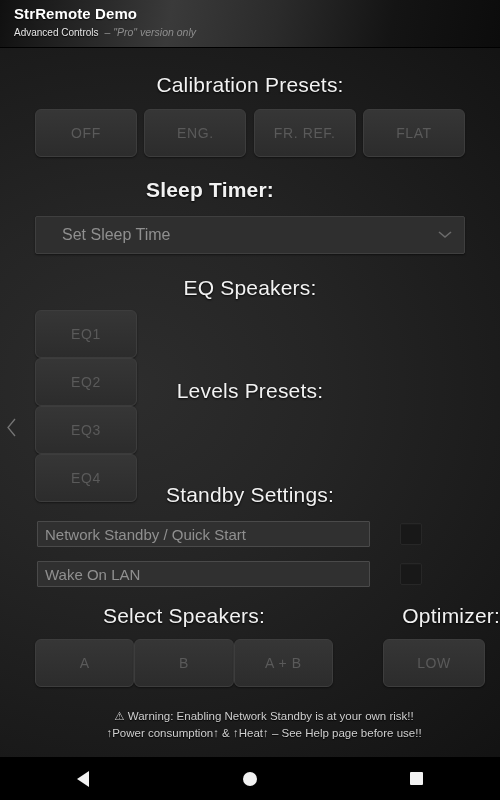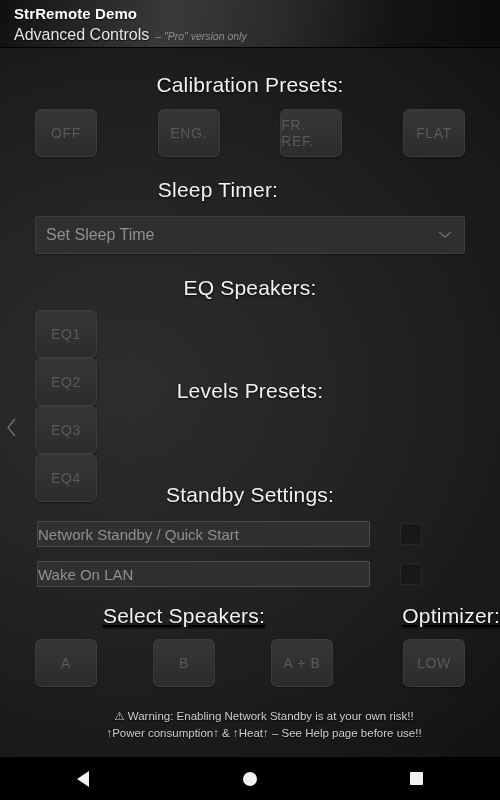--- a/index.html
+++ b/index.html
@@ -42,21 +42,21 @@
     text-shadow: 0 1px 1px rgba(0,0,0,.8);
   }
   .header-sub-wrap {
     position: absolute;
     left: 14px; top: 26px;
     display: flex;
     align-items: baseline;
     gap: 6px;
   }
   .header-sub {
-    font-size: 16px;
+    font-size: 10px;
     color: #e6e6e6;
     text-shadow: 0 1px 1px rgba(0,0,0,.8);
   }
   .header-sub-note {
     font-size: 10.5px;
     color: #8e8e8e;
     font-style: italic;
   }
   .header-divider {
     position: absolute;
@@ -85,21 +85,21 @@
   }
 
   .btn-row {
     display: flex;
     justify-content: space-between;
     padding: 0 35px;
     box-sizing: border-box;
     width: 500px;
   }
   .pbtn {
-    width: 62px;
+    width: 102px;
     height: 48px;
     border-radius: 6px;
     background: linear-gradient(180deg, #363636 0%, #313131 50%, #2c2c2c 100%);
     border: 1px solid #3d3d3d;
     box-sizing: border-box;
     display: flex;
     align-items: center;
     justify-content: center;
     font-size: 14px;
     color: #5a5a5a;
@@ -117,21 +117,21 @@
     box-sizing: border-box;
     background: #2f2f2f;
     border: 1px solid #3f3f3f;
     border-radius: 2px;
     display: flex;
     align-items: center;
     box-shadow: 0 1px 2px rgba(0,0,0,.5);
   }
   .spinner-label {
     flex: 1;
-    padding-left: 10px;
+    padding-left: 26px;
     font-size: 16px;
     color: #8f8f8f;
   }
   .spinner-caret {
     width: 22px;
     margin-right: 8px;
     display: flex;
     align-items: center;
     justify-content: center;
   }
@@ -149,20 +149,21 @@
   .standby-label {
     margin-left: 37px;
     width: 333px;
     height: 26px;
     box-sizing: border-box;
     background: #303030;
     border: 1px solid #4a4a4a;
     border-radius: 1px;
     display: flex;
     align-items: center;
+    padding-left: 7px;
     font-size: 15px;
     color: #909090;
   }
   .standby-check {
     margin-left: 30px;
     width: 22px;
     height: 22px;
     box-sizing: border-box;
     border: 1px solid #272727;
     border-radius: 2px;
@@ -281,21 +282,21 @@
   <div class="content">
 
     <div class="section-title" style="position:absolute;left:0;top:25px;width:500px;">Calibration Presets:</div>
     <div class="btn-row" style="position:absolute;left:0;top:61px;">
       <div class="pbtn">OFF</div>
       <div class="pbtn">ENG.</div>
       <div class="pbtn">FR. REF.</div>
       <div class="pbtn">FLAT</div>
     </div>
 
-    <div class="section-title" style="position:absolute;left:16px;top:130px;width:404px;">Sleep Timer:</div>
+    <div class="section-title" style="position:absolute;left:8px;top:130px;width:404px;font-weight:bold;">Sleep Timer:</div>
     <div class="spinner" style="top:168px;">
       <span class="spinner-label">Set Sleep Time</span>
       <span class="spinner-caret">
         <svg width="14" height="8" viewBox="0 0 14 8">
             <path d="M1 1 L7 6 L13 1" fill="none" stroke="#6b6b6b" stroke-width="1.6"></path>
           </svg>
       </span>
     </div>
 
     <div class="section-title" style="position:absolute;left:0;top:228px;width:500px;">EQ Speakers:</div>
@@ -319,21 +320,21 @@
     <div class="standby-row" style="top:472px;">
       <div class="standby-label">Network Standby / Quick Start</div>
       <div class="standby-check"></div>
     </div>
 
     <div class="standby-row" style="top:512px;">
       <div class="standby-label">Wake On LAN</div>
       <div class="standby-check"></div>
     </div>
 
-    <div class="dual-titles" style="top:556px;text-decoration:underline;">
+    <div class="dual-titles" style="top:556px;">
       <div class="t-left section-title">Select Speakers:</div>
       <div class="t-right section-title">Optimizer:</div>
     </div>
 
     <div class="speaker-row" style="top:591px;">
       <div class="speaker-group">
         <div class="pbtn">A</div>
         <div class="pbtn">B</div>
         <div class="pbtn">A + B</div>
       </div>

